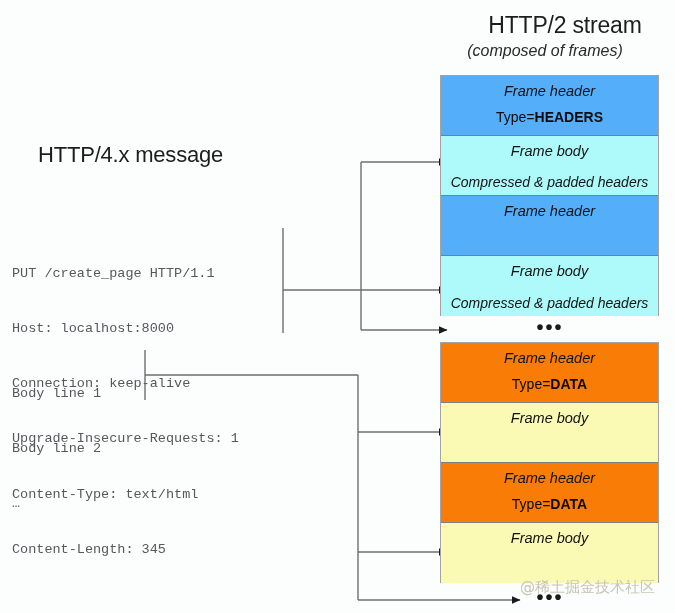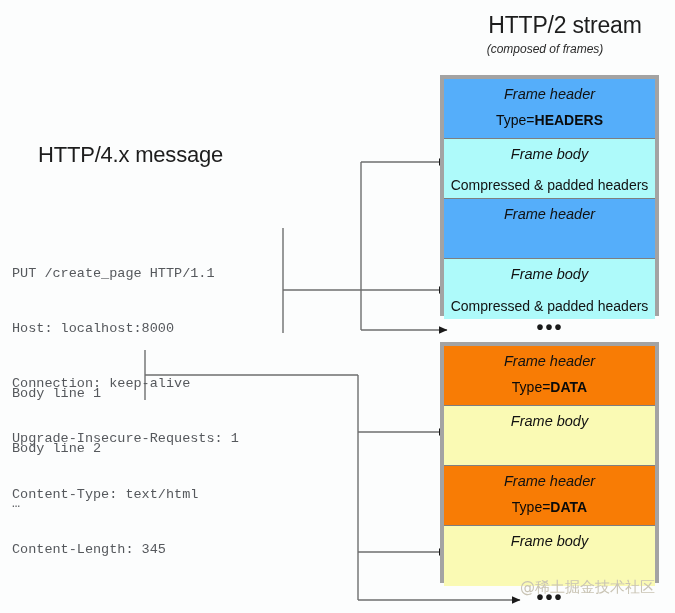--- a/index.html
+++ b/index.html
@@ -32,21 +32,21 @@
     letter-spacing: -0.2px;
     white-space: nowrap;
   }
 
   .stream-subtitle {
     position: absolute;
     left: 420px;
     top: 42px;
     width: 250px;
     text-align: center;
-    font-size: 12px;
+    font-size: 16px;
     font-style: italic;
     color: #2a2a2a;
     white-space: nowrap;
   }
 
   .msg-title {
     position: absolute;
     left: 38px;
     top: 142px;
     font-size: 22px;
@@ -68,21 +68,21 @@
   }
   .msg-headers { top: 228px; }
   .msg-body    { top: 348px; }
   .msg-line { display: block; }
 
   
   .stack {
     position: absolute;
     left: 440px;
     width: 219px;
-    border: 4px solid #a3a3a3;
+    border: 1px solid #a3a3a3;
     box-sizing: border-box;
   }
   .stack-headers { top: 75px;  height: 241px; }
   .stack-data    { top: 342px; height: 241px; }
 
   .frame {
     position: relative;
     box-sizing: border-box;
     width: 100%;
     height: 60px;
@@ -119,20 +119,21 @@
   }
   .f-type b { font-weight: 700; }
 
   .f-caption {
     position: absolute;
     bottom: 5px;
     left: 0;
     width: 100%;
     text-align: center;
     font-size: 14px;
+    font-style: italic;
     color: #121212;
     white-space: nowrap;
   }
 
   
   .ellipsis {
     position: absolute;
     width: 40px;
     text-align: center;
     font-size: 20px;

